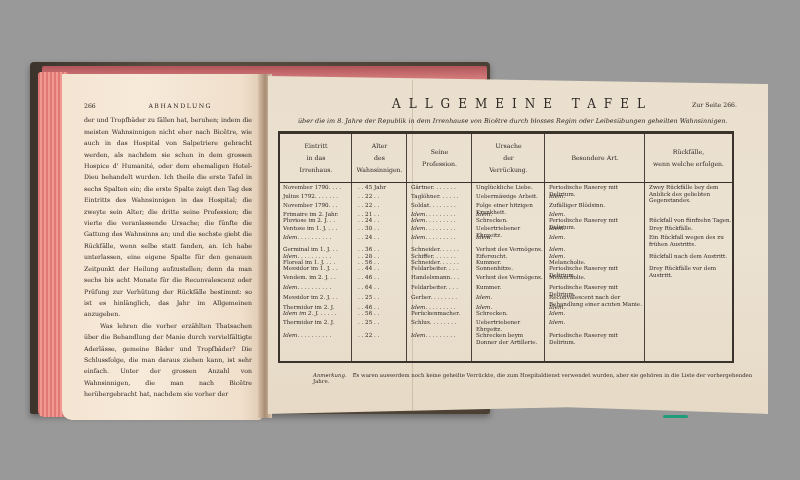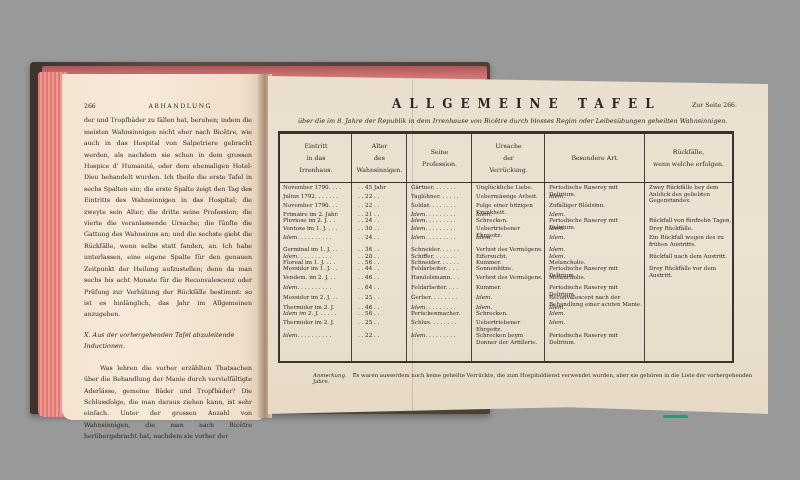--- a/index.html
+++ b/index.html
@@ -52,21 +52,21 @@
   
   .lp { position: absolute; left: 84px; top: 100px; width: 168px; color: #2c2622; font-size: 6.2px; line-height: 11.4px; }
   .lp .runhead { display: flex; justify-content: space-between; margin-bottom: 3px; font-size: 6.2px; }
   .lp .runhead .title { letter-spacing: 1.5px; margin-right: 40px; font-variant: small-caps; }
   .lp .para { text-align: justify; }
   .lp .heading { font-style: italic; margin: 10px 0 10px 0; font-size: 6.4px; line-height: 11px; }
   .lp .indent { text-indent: 16px; }
 
   
   .ft { position: absolute; color: #2e2824; }
-  .big-title { left: 392px; top: 97px; font-size: 12px; letter-spacing: 8px; font-weight: bold; }
+  .big-title { left: 392px; top: 97px; font-size: 12px; letter-spacing: 8px; }
   .subtitle { left: 298px; top: 117px; font-size: 6.4px; font-style: italic; }
   .page-ref { left: 692px; top: 101px; font-size: 6.2px; }
   .note { left: 313px; top: 372px; font-size: 5.4px; width: 450px; }
   .note em { margin-right: 6px; }
 
   .table {
     position: absolute; left: 278px; top: 131px; width: 456px; height: 232px;
     border: 2px solid #3a332c; border-top-width: 3px;
   }
   .col { position: absolute; top: 0; bottom: 0; border-right: 1px solid #4a423a; }
@@ -87,21 +87,20 @@
 <div class="page-stack-left"></div>
 <div class="left-page"></div>
 <div class="gutter"></div>
 
 <div class="lp">
   <div class="runhead">
     <span>266</span>
     <span class="title">ABHANDLUNG</span>
   </div>
   <div class="para">der und Tropfbäder zu fällen hat, beruhen; indem die meisten Wahnsinnigen nicht eher nach Bicêtre, wie auch in das Hospital von Salpetriere gebracht werden, als nachdem sie schon in dem grossen Hospice d' Humanité, oder dem ehemaligen Hotel-Dieu behandelt wurden. Ich theile die erste Tafel in sechs Spalten ein; die erste Spalte zeigt den Tag des Eintritts des Wahnsinnigen in das Hospital; die zweyte sein Alter; die dritte seine Profession; die vierte die veranlassende Ursache; die fünfte die Gattung des Wahnsinns an; und die sechste giebt die Rückfälle, wenn selbe statt fanden, an. Ich habe unterlassen, eine eigene Spalte für den genauen Zeitpunkt der Heilung aufzustellen; denn da man sechs bis acht Monate für die Reconvalescenz oder Prüfung zur Verhütung der Rückfälle bestimmt: so ist es hinlänglich, das Jahr im Allgemeinen anzugeben.</div>
-  <div class="heading">X. Aus der vorhergehenden Tafel abzuleitende Inductionen.</div>
   <div class="para indent">Was lehren die vorher erzählten Thatsachen über die Behandlung der Manie durch vervielfältigte Aderlässe, gemeine Bäder und Tropfbäder? Die Schlussfolge, die man daraus ziehen kann, ist sehr einfach. Unter der grossen Anzahl von Wahnsinnigen, die man nach Bicêtre herübergebracht hat, nachdem sie vorher der</div>
 </div>
 
 <div class="foldout"></div>
 <div class="fold-crease"></div>
 <div class="teal-mark"></div>
 
 <div class="ft big-title">ALLGEMEINE TAFEL</div>
 <div class="ft subtitle">über die im 8. Jahre der Republik in dem Irrenhause von Bicêtre durch blosses Regim oder Leibesübungen geheilten Wahnsinnigen.</div>
 <div class="ft page-ref">Zur Seite 266.</div>

